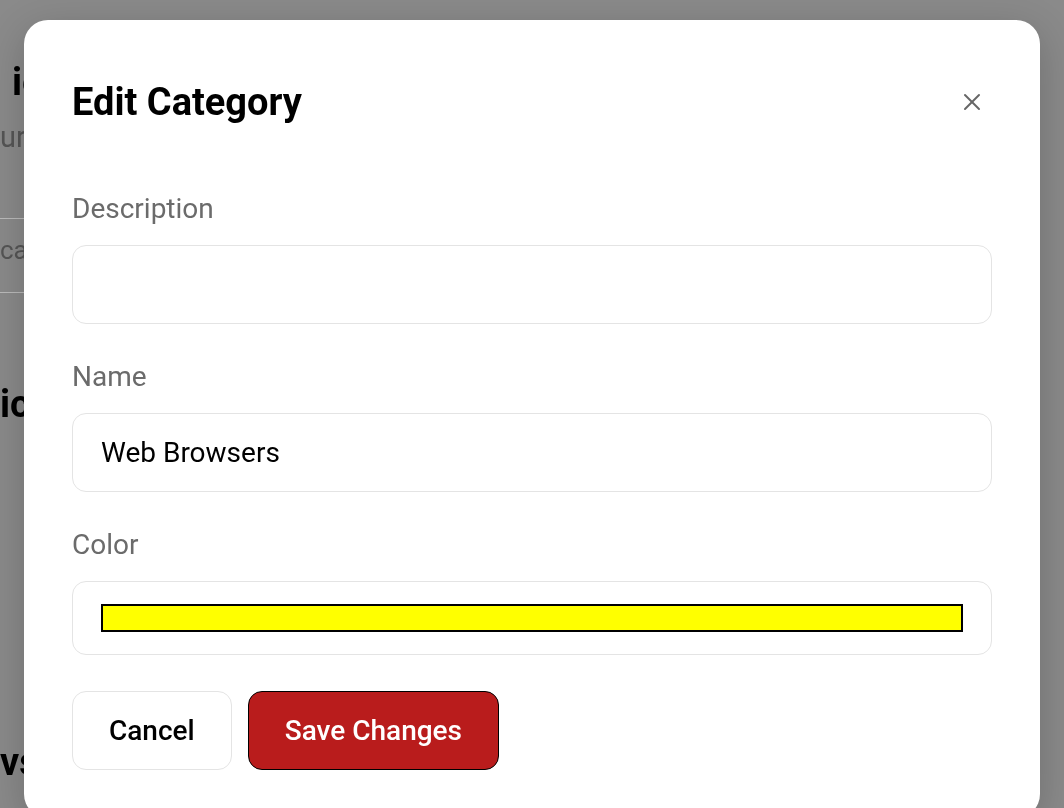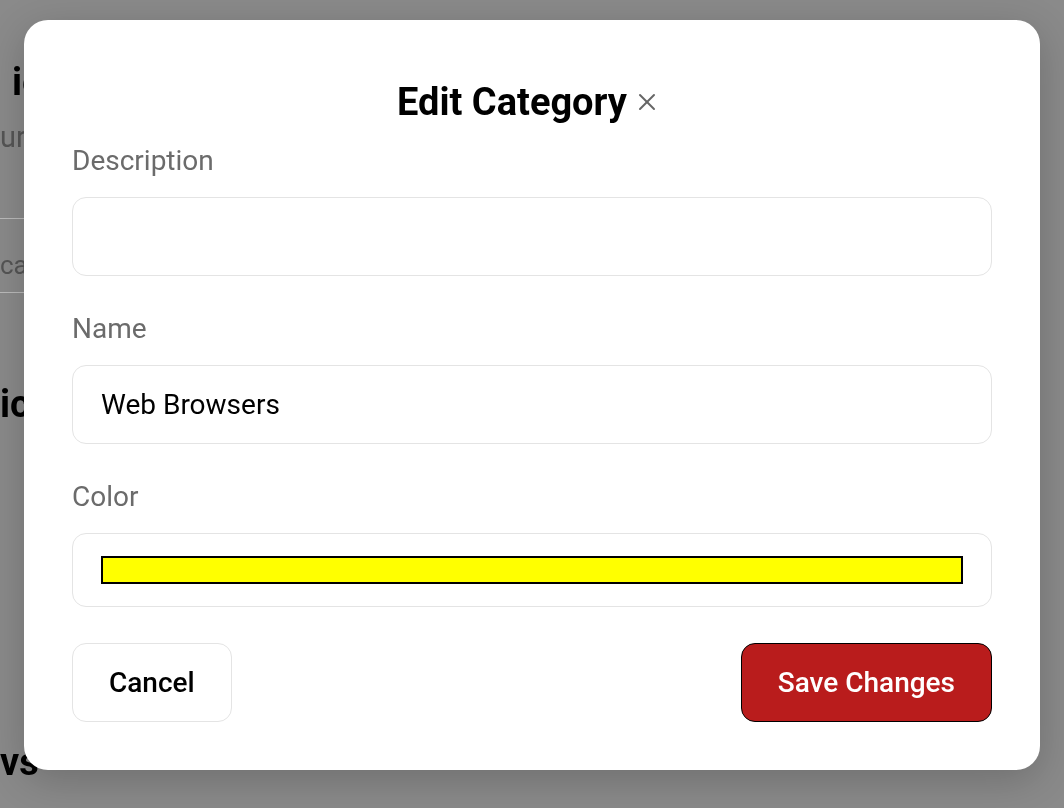--- a/index.html
+++ b/index.html
@@ -16,21 +16,21 @@
       position: relative;
     }
     .backdrop-text {
       position: absolute;
       color: #000;
       font-weight: 700;
       font-size: 38px;
     }
     .bt-1 { top: 60px; left: 0; margin-left: 12px; }
     .bt-2 { top: 120px; left: 0; color: #555; font-weight: 400; font-size: 29px; }
-    .bt-3 { top: 250px; left: 0; color: #555; font-weight: 400; font-size: 26px; }
+    .bt-3 { top: 235px; left: 0; color: #555; font-weight: 400; font-size: 26px; }
     .bt-4 { top: 382px; left: 0; }
     .bt-5 { top: 740px; left: 0; }
     .backdrop-line {
       position: absolute;
       left: 0;
       width: 30px;
       height: 1px;
       background: #bbb;
     }
     .bl-1 { top: 218px; }
@@ -41,23 +41,23 @@
       top: 20px;
       left: 24px;
       right: 24px;
       background: #fff;
       border-radius: 24px;
       padding: 60px 48px 48px 48px;
       box-shadow: 0 10px 40px rgba(0,0,0,0.2);
     }
     .modal-header {
       display: flex;
-      justify-content: center;
+      justify-content: space-between;
       align-items: center;
-      margin-bottom: 20px;
+      margin-bottom: 68px;
     }
     .modal-title {
       font-size: 38px;
       font-weight: 700;
       color: #000;
     }
     .close-btn {
       background: none;
       border: none;
       cursor: pointer;
@@ -100,21 +100,21 @@
     }
     .color-swatch {
       width: 100%;
       height: 28px;
       border: 2px solid #000;
       background: #ffff00;
       display: block;
     }
     .modal-footer {
       display: flex;
-      justify-content: space-between;
+      justify-content: flex-start;
       gap: 16px;
       margin-top: 28px;
     }
     .btn {
       border-radius: 14px;
       padding: 22px 36px;
       font-size: 28px;
       font-weight: 500;
       cursor: pointer;
       font-family: inherit;

